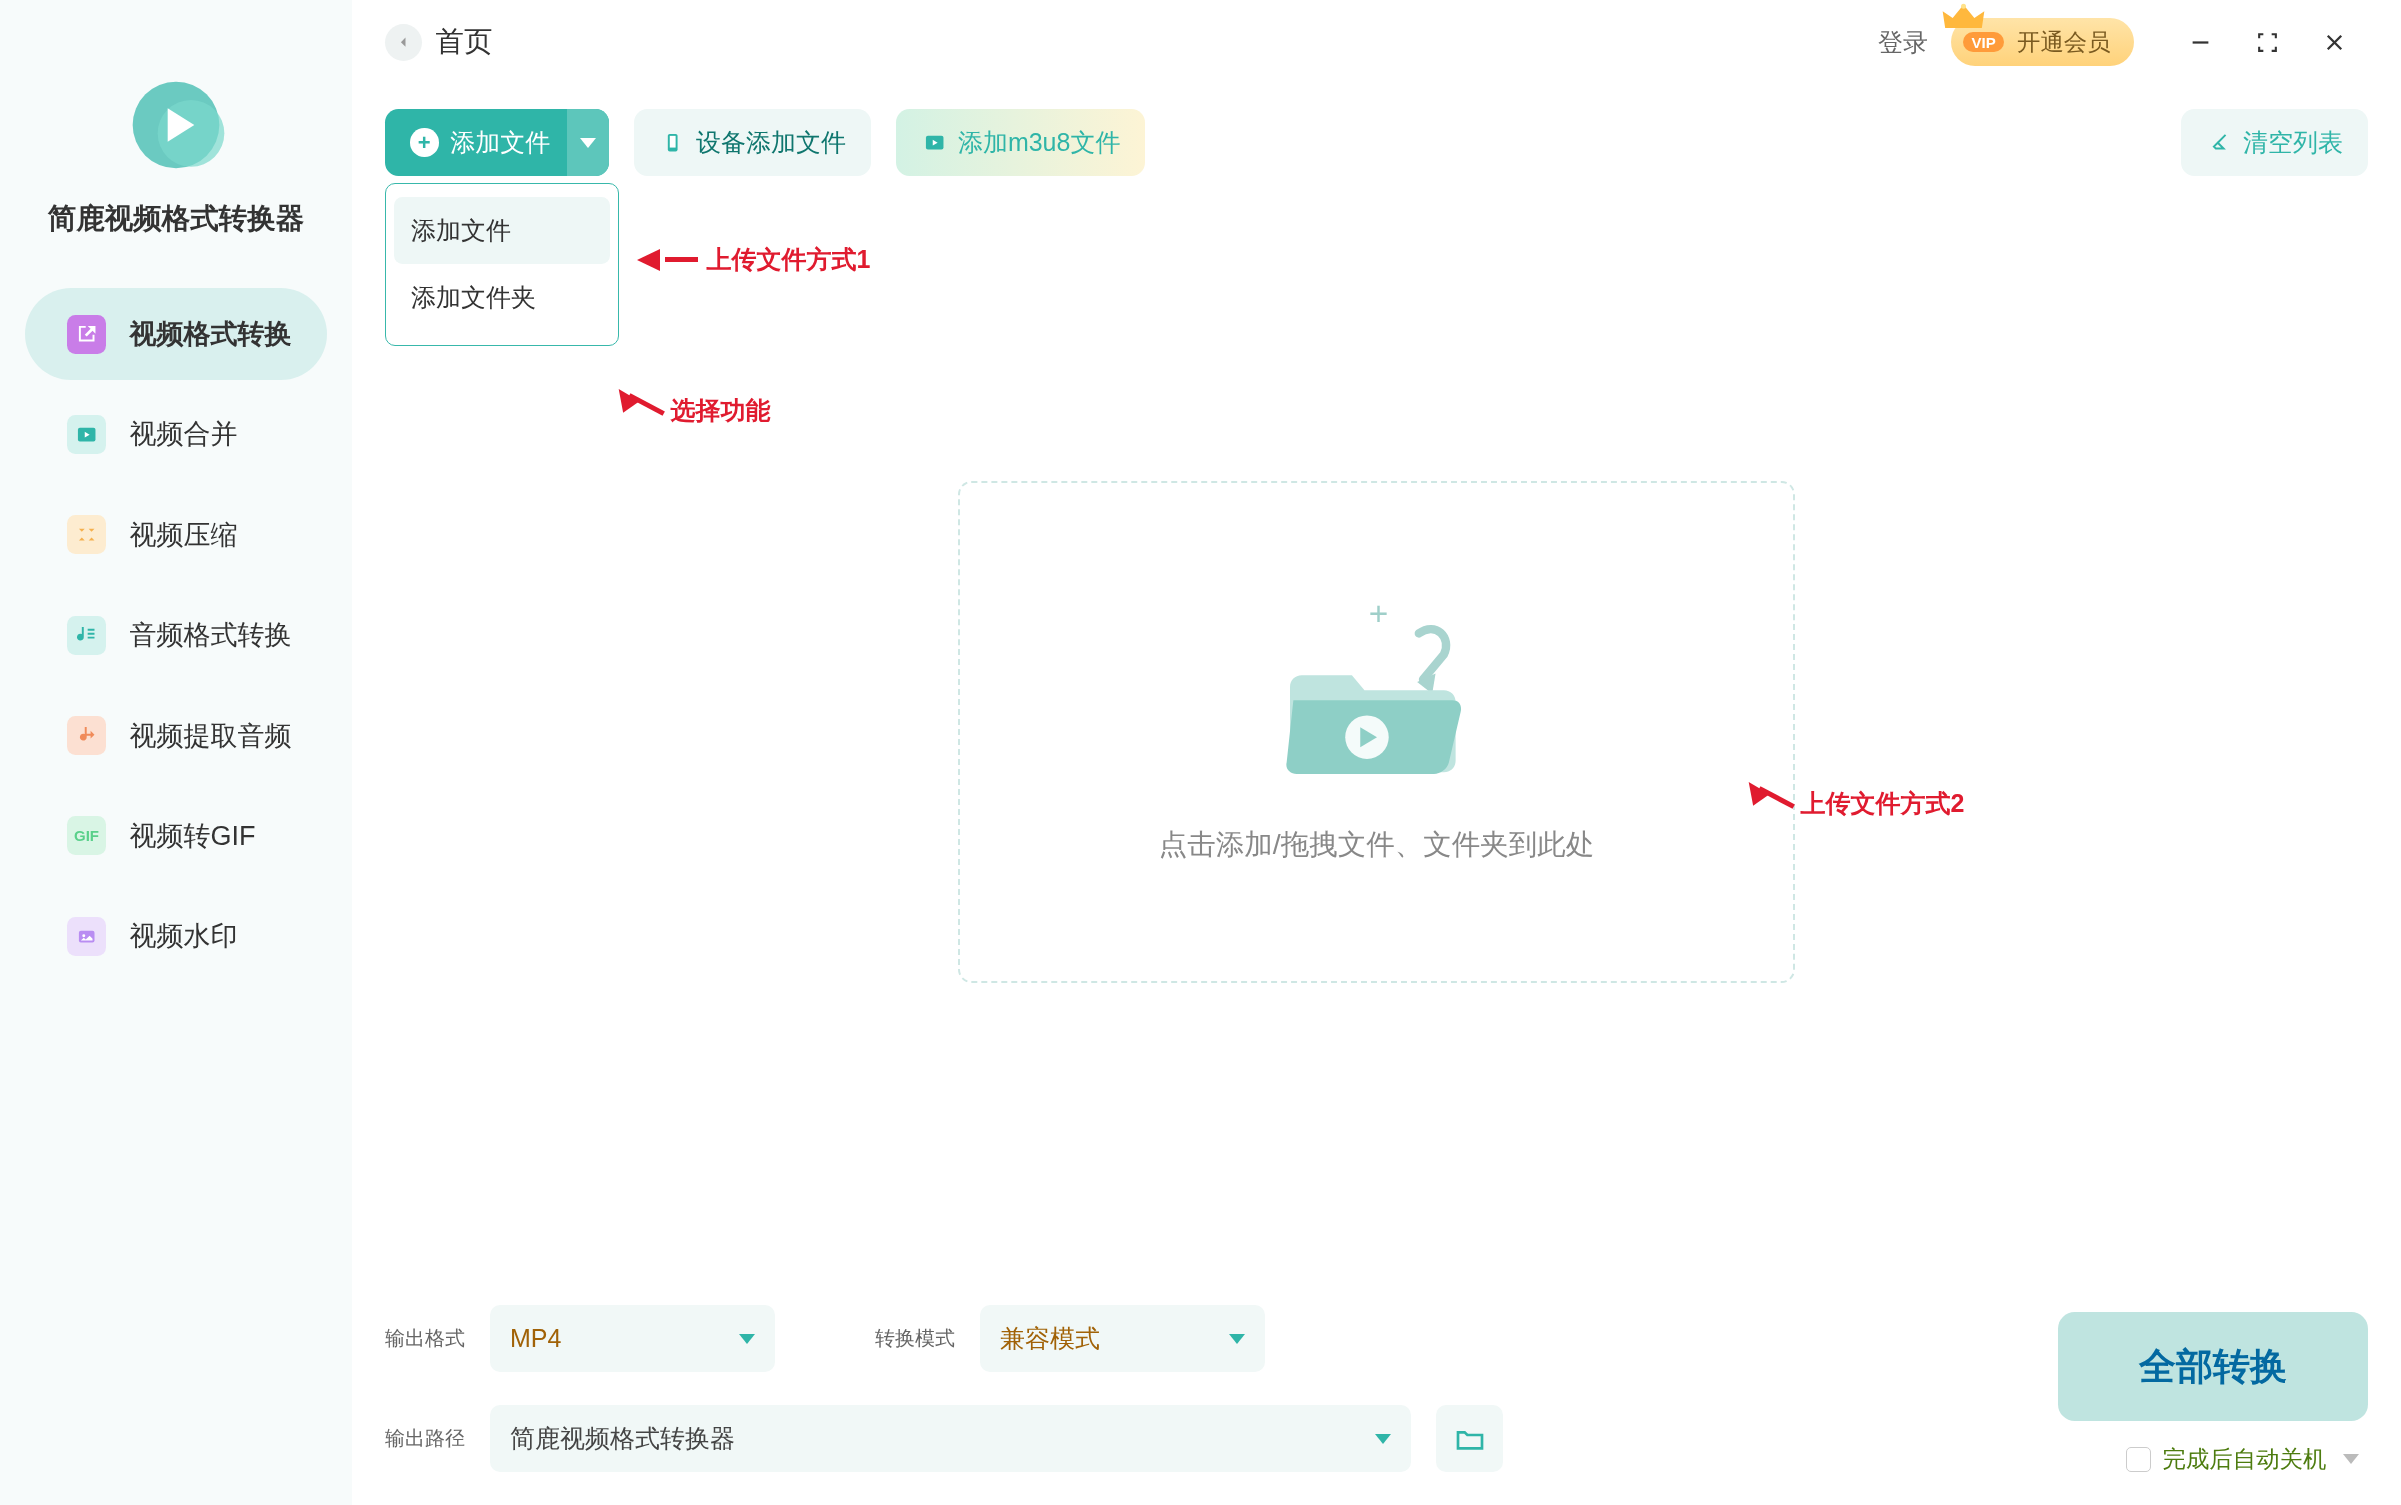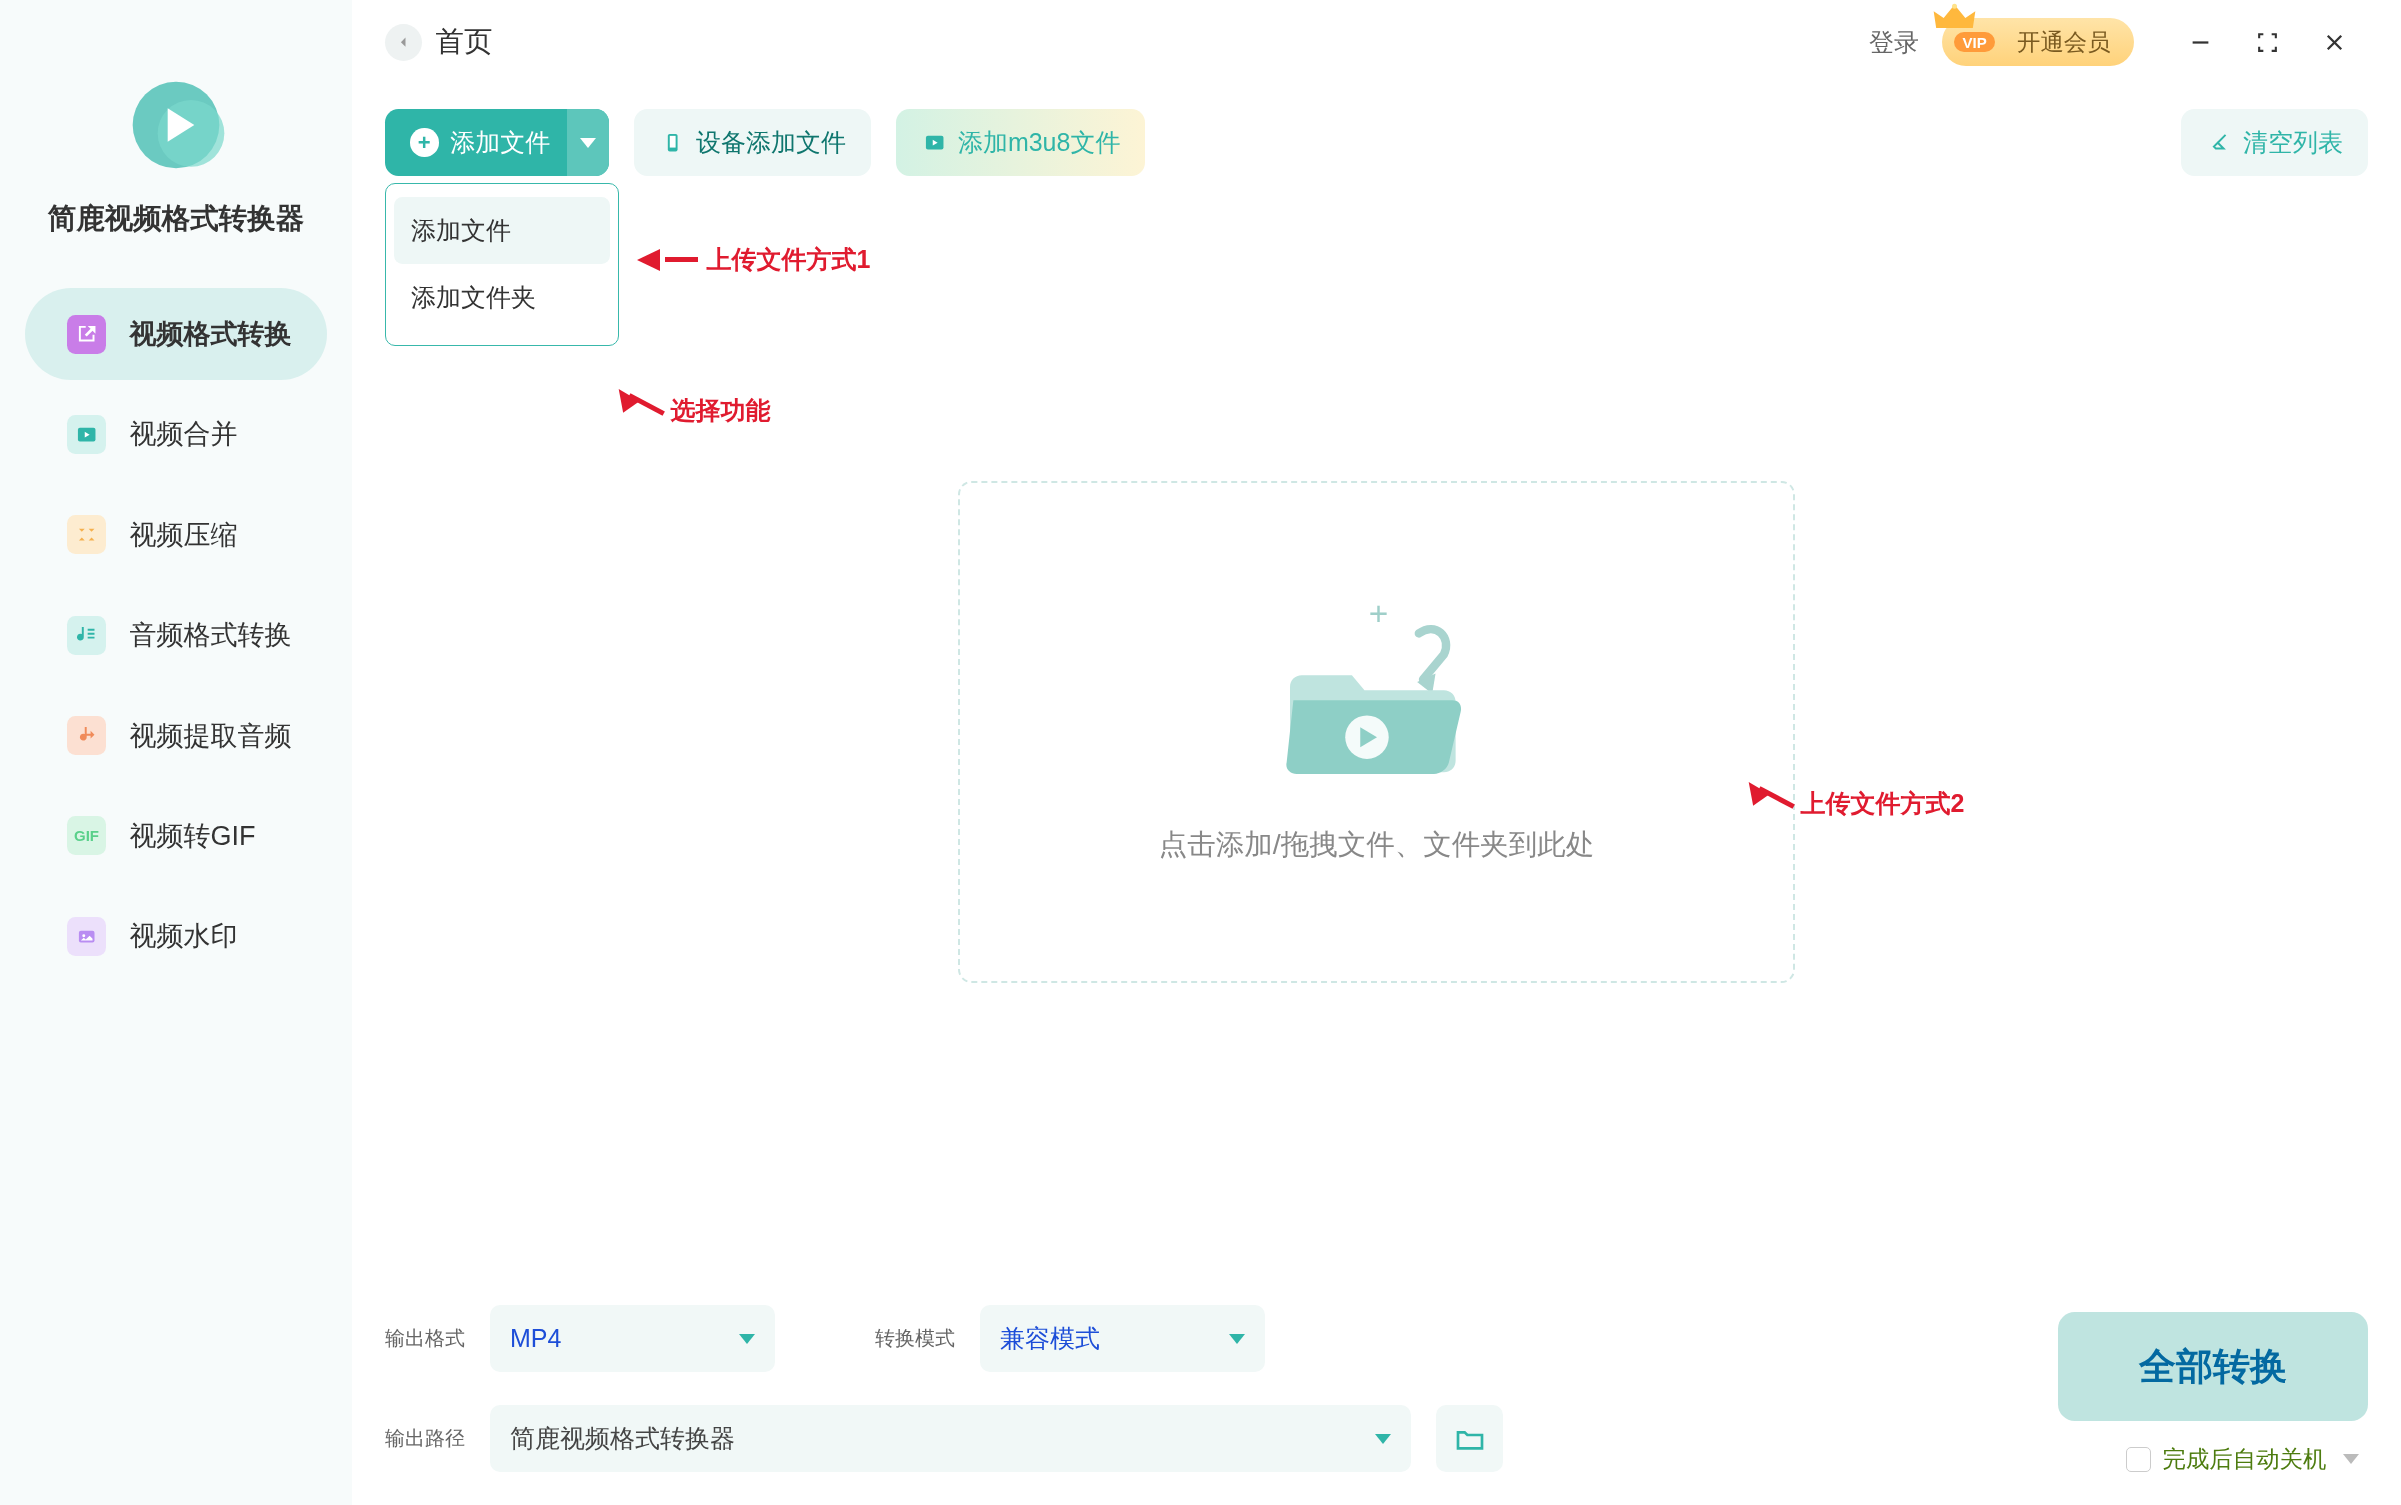--- a/index.html
+++ b/index.html
@@ -16,21 +16,21 @@
 .nav-label { font-size: 27px; color: #333; }
 .nav-item.active .nav-label { font-weight: 700; }
 .main { flex: 1; display: flex; flex-direction: column; position: relative; }
 .titlebar { height: 84px; display: flex; align-items: center; padding: 0 33px; }
 .back-btn { width: 37px; height: 37px; border-radius: 50%; background: #eef2f2; display: flex; align-items: center; justify-content: center; margin-right: 13.4px; }
 .home-label { font-size: 28.5px; color: #333; }
 .title-spacer { flex: 1; }
 .login-label { font-size: 25px; color: #666; margin-right: 23.4px; }
 .vip-btn { display: flex; align-items: center; background: linear-gradient(180deg,#ffe4a8,#ffd27a); border-radius: 25px; padding: 8.4px 23.4px 8.4px 11.7px; margin-right: 33px; position: relative; }
 .crown { width: 45px; height: 35px; position: absolute; left: -10px; top: -15px; }
-.vip-badge { background: #ff9b3a; color: #fff; font-size: 15px; font-weight: 700; padding: 1.7px 8.4px; border-radius: 10px; margin-right: 22px; }
+.vip-badge { background: #ff9b3a; color: #fff; font-size: 15px; font-weight: 700; padding: 1.7px 8.4px; border-radius: 10px; margin-right: 13px; }
 .vip-text { font-size: 23.4px; color: #7a5a20; }
 .win-ctrl { width: 67px; height: 50px; display: flex; align-items: center; justify-content: center; cursor: pointer; }
 .toolbar { display: flex; align-items: center; padding: 25px 33px 8.4px; gap: 25px; position: relative; }
 .btn { height: 67px; display: flex; align-items: center; border-radius: 13.4px; padding: 0 25px; font-size: 25px; cursor: pointer; }
 .btn-add { background: #2fb5a8; color: #fff; padding-right: 0; }
 .btn-add-main { display: flex; align-items: center; padding-right: 16.7px; }
 .btn-add-caret { width: 42px; height: 67px; background: #5dc6bb; border-radius: 0 13.4px 13.4px 0; display: flex; align-items: center; justify-content: center; }
 .plus-circle { width: 28.5px; height: 28.5px; border-radius: 50%; background: #fff; color: #2fb5a8; display: flex; align-items: center; justify-content: center; font-size: 22px; font-weight: 700; margin-right: 11.7px; }
 .btn-device { background: #eef7f6; color: #0f766e; }
 .btn-m3u8 { background: linear-gradient(90deg,#d3f2e4,#fdf4d5); color: #2fb5a8; }
@@ -39,21 +39,21 @@
 .dropdown { position: absolute; left: 33px; top: 99px; width: 234px; background: #fff; border: 1.7px solid #38b8ab; border-radius: 10px; padding: 13.4px 8.4px; z-index: 10; }
 .dd-item { height: 67px; display: flex; align-items: center; padding-left: 16.7px; font-size: 25px; color: #333; border-radius: 8.4px; cursor: pointer; }
 .dd-item.hover { background: #eef7f6; }
 .content { flex: 1; position: relative; display: flex; align-items: center; justify-content: center; }
 .dropzone { width: 837px; height: 502px; border: 2.5px dashed #cfe7e4; border-radius: 13.4px; display: flex; flex-direction: column; align-items: center; justify-content: center; }
 .folder-ill { width: 218px; height: 184px; margin-bottom: 42px; }
 .drop-text { font-size: 28.5px; color: #888; }
 .footer { padding: 25px 33px 33px; display: flex; flex-direction: column; gap: 33px; }
 .footer-row { display: flex; align-items: center; gap: 25px; }
 .f-label { font-size: 20px; color: #666; }
-.select { height: 67px; background: #f1f8f7; border-radius: 10px; display: flex; align-items: center; justify-content: space-between; padding: 0 20px; font-size: 25px; color: #1d4ed8; cursor: pointer; }
+.select { height: 67px; background: #f1f8f7; border-radius: 10px; display: flex; align-items: center; justify-content: space-between; padding: 0 20px; font-size: 25px; color: #a16207; cursor: pointer; }
 .select.sm { width: 285px; }
 .path-input { height: 67px; width: 921px; background: #f1f8f7; border-radius: 10px; display: flex; align-items: center; justify-content: space-between; padding: 0 20px; font-size: 25px; color: #444; }
 .folder-open-btn { width: 67px; height: 67px; background: #f1f8f7; border-radius: 10px; display: flex; align-items: center; justify-content: center; cursor: pointer; }
 .convert-btn { width: 310px; height: 109px; background: #bfe4e0; border-radius: 16.7px; display: flex; align-items: center; justify-content: center; font-size: 37px; font-weight: 700; color: #0369a1; position: absolute; right: 33px; bottom: 84px; }
 .auto-shutdown { position: absolute; right: 42px; bottom: 30px; display: flex; align-items: center; gap: 11.7px; color: #4d7c0f; font-size: 23.4px; }
 .check { width: 25px; height: 25px; border: 1.7px solid #ccc; border-radius: 5px; }
 .annotation { position: absolute; color: #e01b2f; font-size: 25px; font-weight: 700; z-index: 20; display: flex; align-items: center; pointer-events: none; }
 .arrow-left { width: 0; height: 0; border-top: 11.7px solid transparent; border-bottom: 11.7px solid transparent; border-right: 23.4px solid #e01b2f; margin-right: 5px; }
 .arrow-line { width: 33px; height: 5px; background: #e01b2f; margin-right: 8.4px; }
 .arrow-ul { position: relative; width: 42px; height: 33px; margin-right: 8.4px; }

